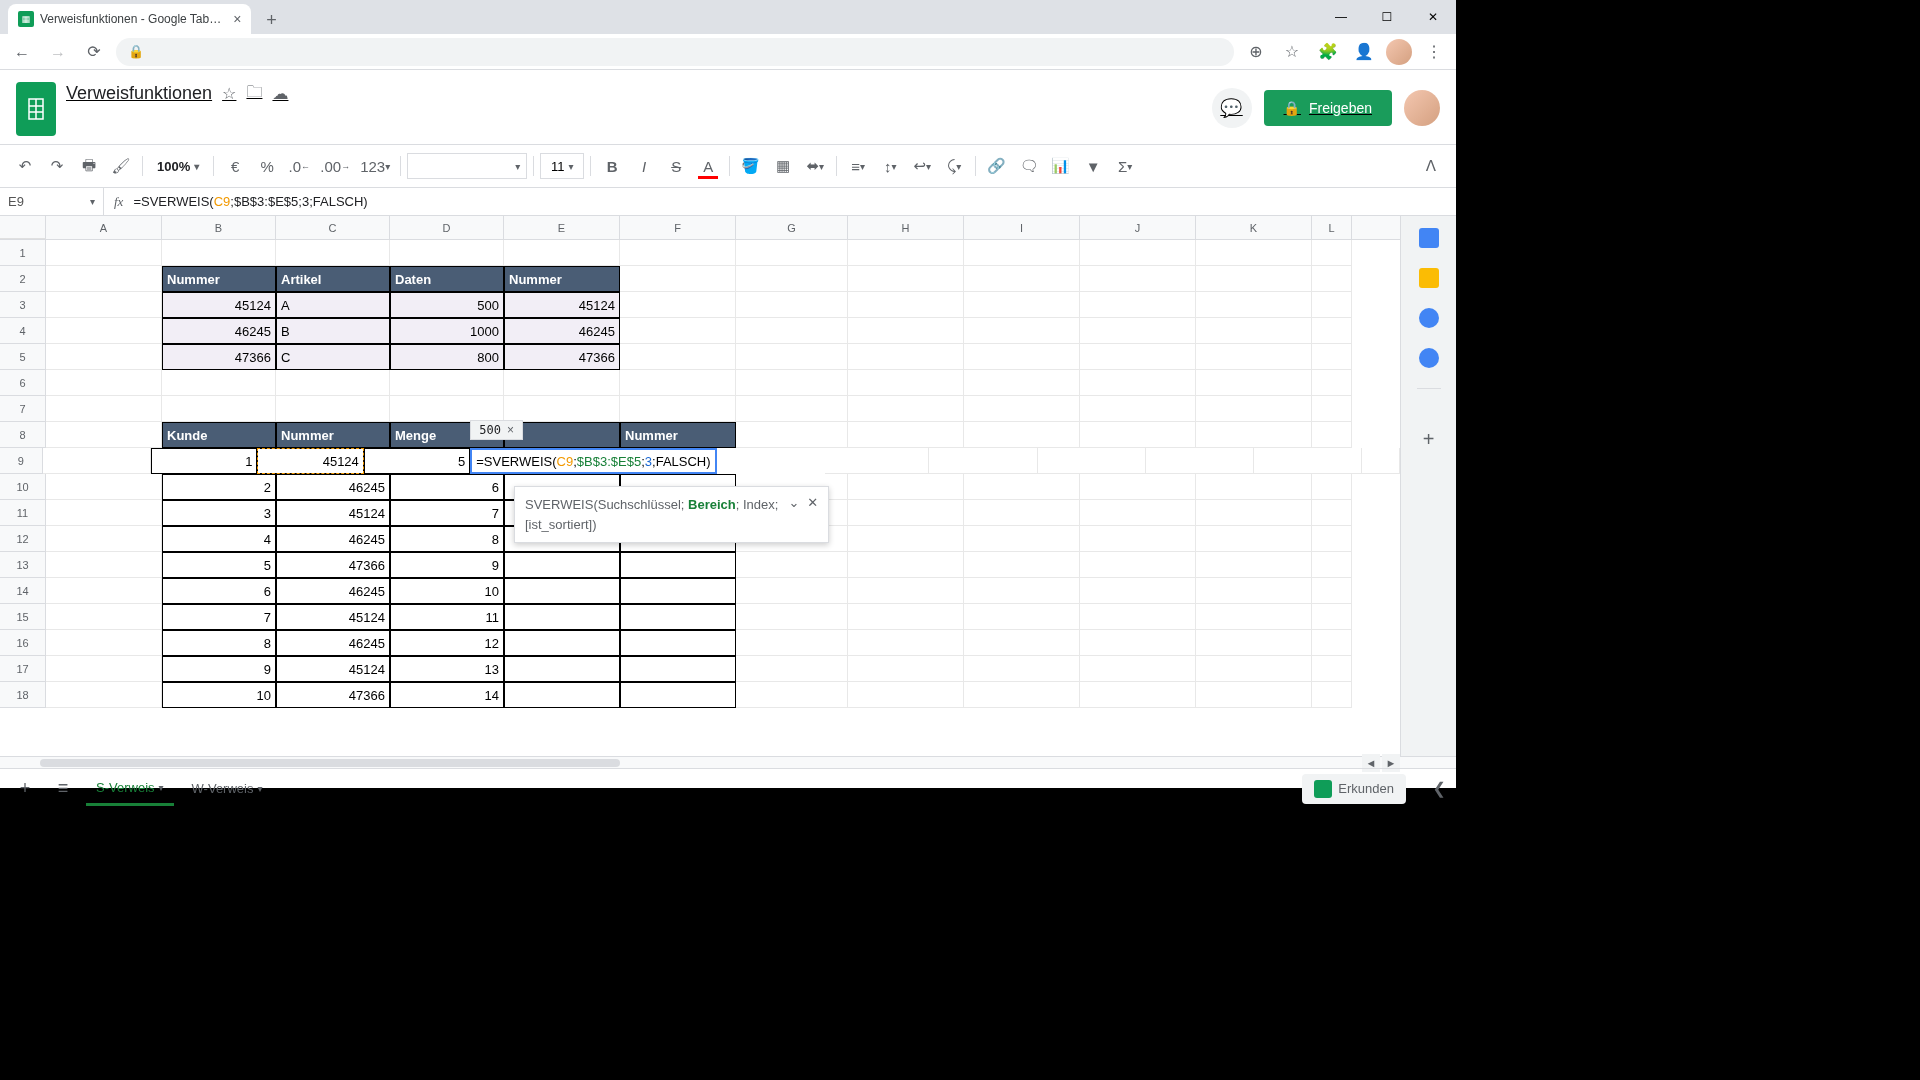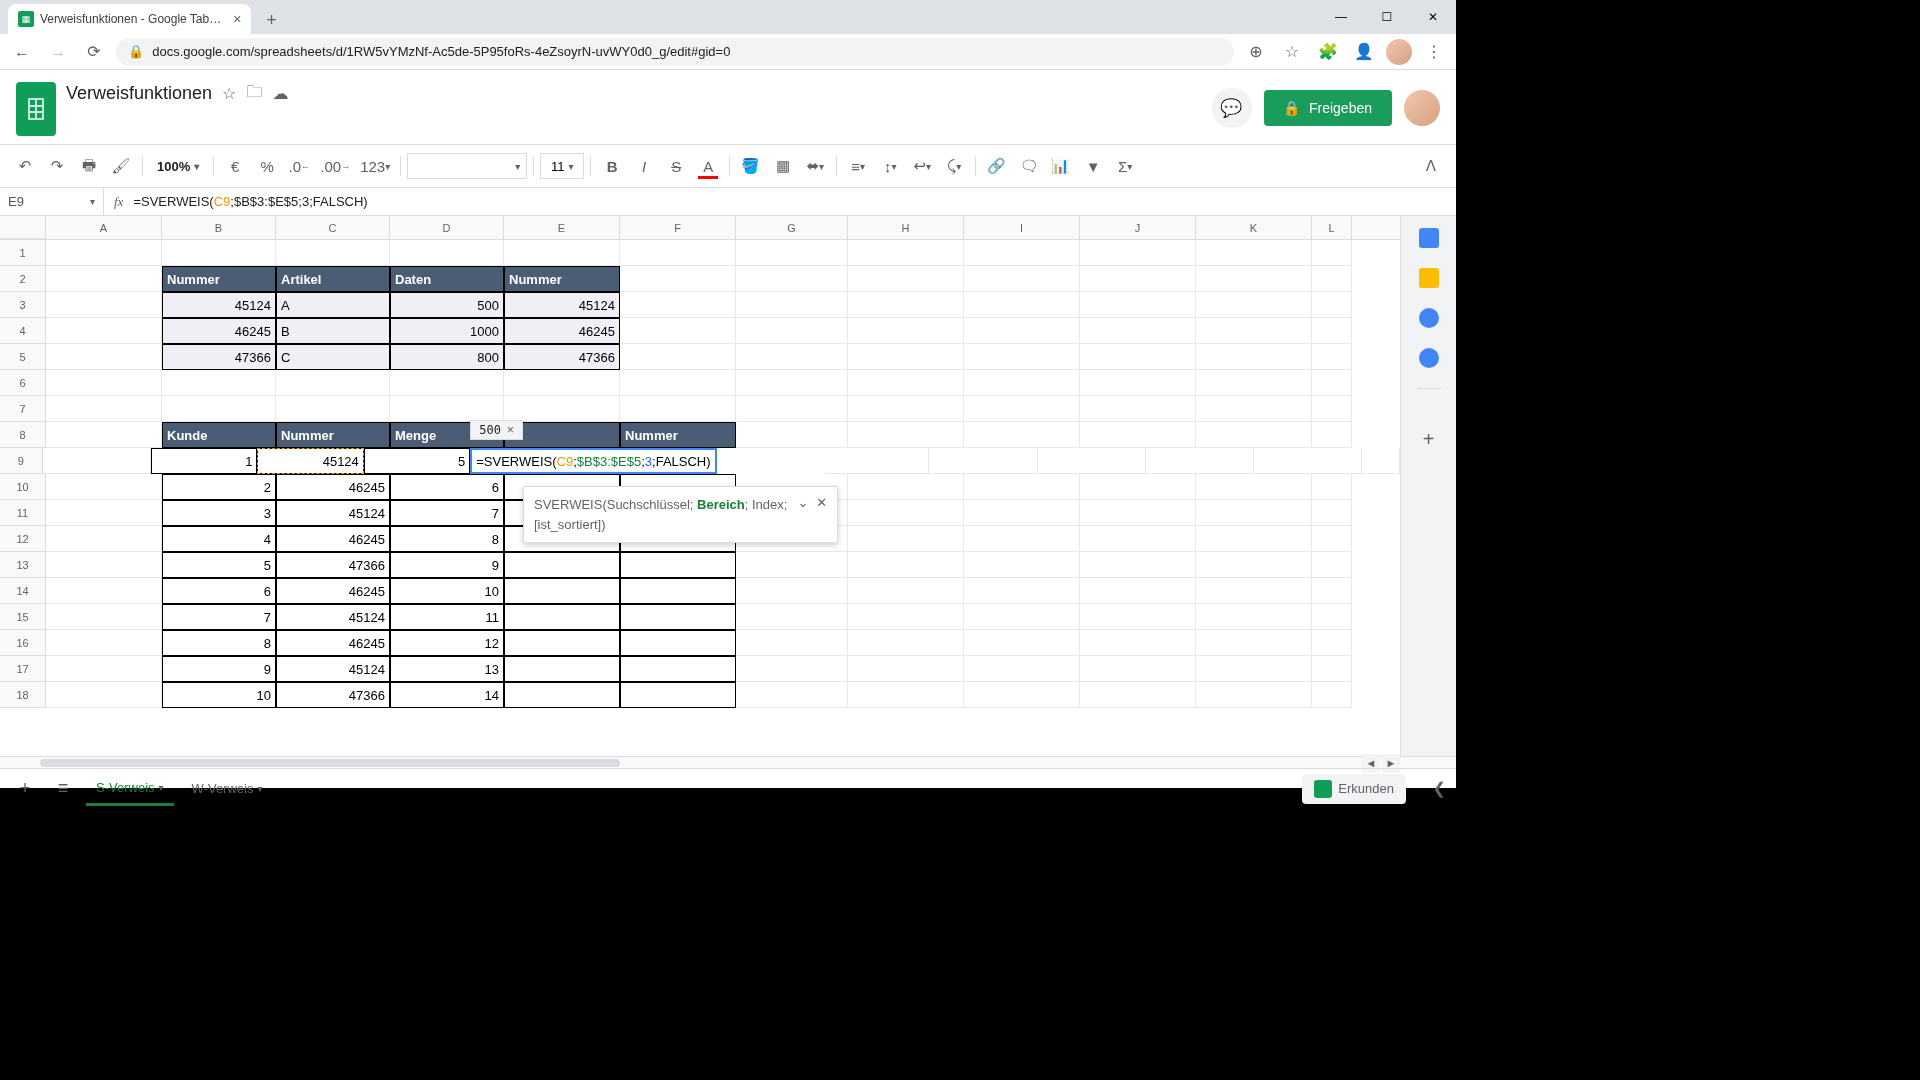--- a/index.html
+++ b/index.html
@@ -11,21 +11,21 @@
 .tab-close { color: #5f6368; font-size: 14px; margin-left: 6px; }
 .tab-add { width: 28px; height: 28px; display: flex; align-items: center; justify-content: center; color: #5f6368; font-size: 18px; margin-left: 6px; }
 .win-controls { margin-left: auto; display: flex; }
 .win-btn { width: 46px; height: 34px; display: flex; align-items: center; justify-content: center; color: #000; font-size: 12px; }
 .addrbar { background: #fff; height: 36px; display: flex; align-items: center; padding: 0 8px; gap: 8px; border-bottom: 1px solid #dadce0; }
 .nav-btn { width: 28px; height: 28px; display: flex; align-items: center; justify-content: center; color: #5f6368; font-size: 16px; border-radius: 50%; }
 .url-field { flex: 1; background: #f1f3f4; height: 28px; border-radius: 14px; display: flex; align-items: center; padding: 0 12px; font-size: 13px; color: #5f6368; gap: 8px; }
 .url-text { color: #202124; }
 .addr-icon { width: 28px; height: 28px; display: flex; align-items: center; justify-content: center; color: #5f6368; }
 .avatar { width: 26px; height: 26px; border-radius: 50%; background: linear-gradient(135deg,#f4c7b0,#d4a080); }
-.doc-header { padding: 8px 16px 0; display: flex; align-items: flex-start; gap: 10px; }
+.doc-header { padding: 8px 16px 0; display: flex; align-items: flex-start; gap: 10px; text-decoration: underline; }
 .sheets-logo { width: 40px; height: 54px; background: #0f9d58; border-radius: 4px; display: flex; align-items: center; justify-content: center; margin-top: 4px; }
 .sheets-logo svg { fill: #fff; }
 .doc-titles { flex: 1; }
 .doc-title-row { display: flex; align-items: center; gap: 10px; height: 30px; }
 .doc-title { font-size: 18px; color: #202124; }
 .title-icon { color: #5f6368; font-size: 16px; }
 .menubar { display: flex; gap: 2px; font-size: 14px; color: #202124; margin-top: 4px; }
 .menu-item { padding: 4px 7px; }
 .last-edit { color: #5f6368; font-size: 14px; text-decoration: underline; padding: 4px 7px; }
 .header-right { display: flex; align-items: center; gap: 12px; margin-top: 10px; }
@@ -56,21 +56,21 @@
 .w-A { width: 116px; } .w-B { width: 114px; } .w-C { width: 114px; } .w-D { width: 114px; } .w-E { width: 116px; } .w-F { width: 116px; } .w-G { width: 112px; } .w-H { width: 116px; } .w-I { width: 116px; } .w-J { width: 116px; } .w-K { width: 116px; } .w-L { width: 40px; }
 .hdr-cell { background: #4a5d75; color: #fff; font-weight: bold; border: 1px solid #000 !important; }
 .tbl-cell { border: 1px solid #000 !important; }
 .tbl-cell.num { justify-content: flex-end; }
 .marching { background: #f2eef6; }
 .side-panel { width: 56px; background: #f1f3f4; border-left: 1px solid #dadce0; display: flex; flex-direction: column; align-items: center; padding-top: 12px; gap: 20px; }
 .side-icon { width: 20px; height: 20px; border-radius: 3px; }
 .editing-cell { border: 2px solid #4285f4 !important; background: #fff; position: relative; padding: 0 4px; font-family: Consolas, monospace; }
 .result-chip { position: absolute; top: -30px; left: -2px; background: #f1f3f4; border: 1px solid #dadce0; padding: 2px 8px; font-size: 12px; color: #5f6368; display: flex; align-items: center; gap: 6px; }
 .result-val { color: #202124; font-family: Consolas, monospace; }
-.tooltip { position: absolute; top: 270px; left: 514px; background: #fff; border: 1px solid #dadce0; box-shadow: 0 2px 6px rgba(0,0,0,0.2); padding: 8px 10px; font-size: 13px; font-family: Consolas, monospace; color: #5f6368; display: flex; align-items: flex-start; gap: 10px; z-index: 100; margin-left: 9px; }
+.tooltip { position: absolute; top: 270px; left: 514px; background: #fff; border: 1px solid #dadce0; box-shadow: 0 2px 6px rgba(0,0,0,0.2); padding: 8px 10px; font-size: 13px; font-family: Consolas, monospace; color: #5f6368; display: flex; align-items: flex-start; gap: 10px; z-index: 100; }
 .tooltip-body { line-height: 1.5; max-width: 340px; }
 .tt-hl { color: #188038; font-weight: bold; }
 .tooltip-ctrl { display: flex; gap: 8px; align-items: center; color: #5f6368; }
 .sheet-tabs { height: 40px; border-top: 1px solid #dadce0; display: flex; align-items: center; padding: 0 40px 0 10px; gap: 8px; position: relative; }
 .st-btn { width: 30px; height: 30px; display: flex; align-items: center; justify-content: center; color: #5f6368; font-size: 18px; }
 .sheet-tab { padding: 8px 10px; font-size: 13px; color: #5f6368; display: flex; align-items: center; gap: 4px; }
 .sheet-tab.active { color: #188038; font-weight: 500; border-bottom: 3px solid #188038; }
 .explore { position: absolute; right: 50px; background: #f1f3f4; padding: 6px 12px; border-radius: 4px; font-size: 13px; color: #5f6368; display: flex; align-items: center; gap: 6px; }
 .explore-icon { width: 18px; height: 18px; background: #0f9d58; border-radius: 3px; }
 .hscroll { height: 12px; background: #f8f9fa; border-top: 1px solid #dadce0; position: relative; }
@@ -99,21 +99,20 @@
       <div class="win-btn">✕</div>
     </div>
   </div>
 
   <div class="addrbar">
     <div class="nav-btn">←</div>
     <div class="nav-btn" style="opacity:.4">→</div>
     <div class="nav-btn">⟳</div>
     <div class="url-field">
       <span>🔒</span>
-      <span class="url-text">docs.google.com/spreadsheets/d/1RW5vYMzNf-Ac5de-5P95foRs-4eZsoyrN-uvWY0d0_g/edit#gid=0</span>
     </div>
     <div class="addr-icon">⊕</div>
     <div class="addr-icon">☆</div>
     <div class="addr-icon">🧩</div>
     <div class="addr-icon">👤</div>
     <div class="avatar"></div>
     <div class="addr-icon">⋮</div>
   </div>
 
   <div class="doc-header">

